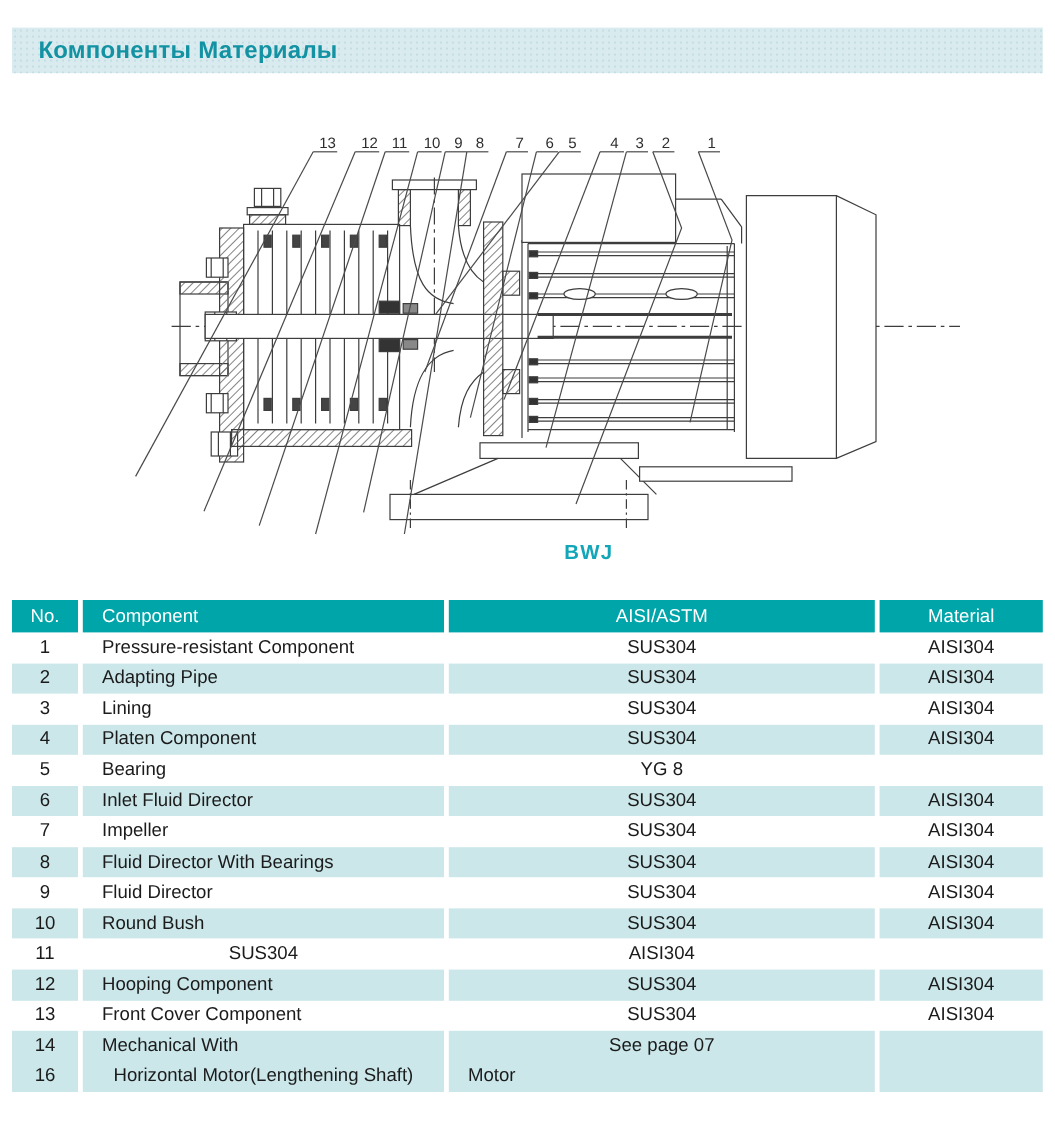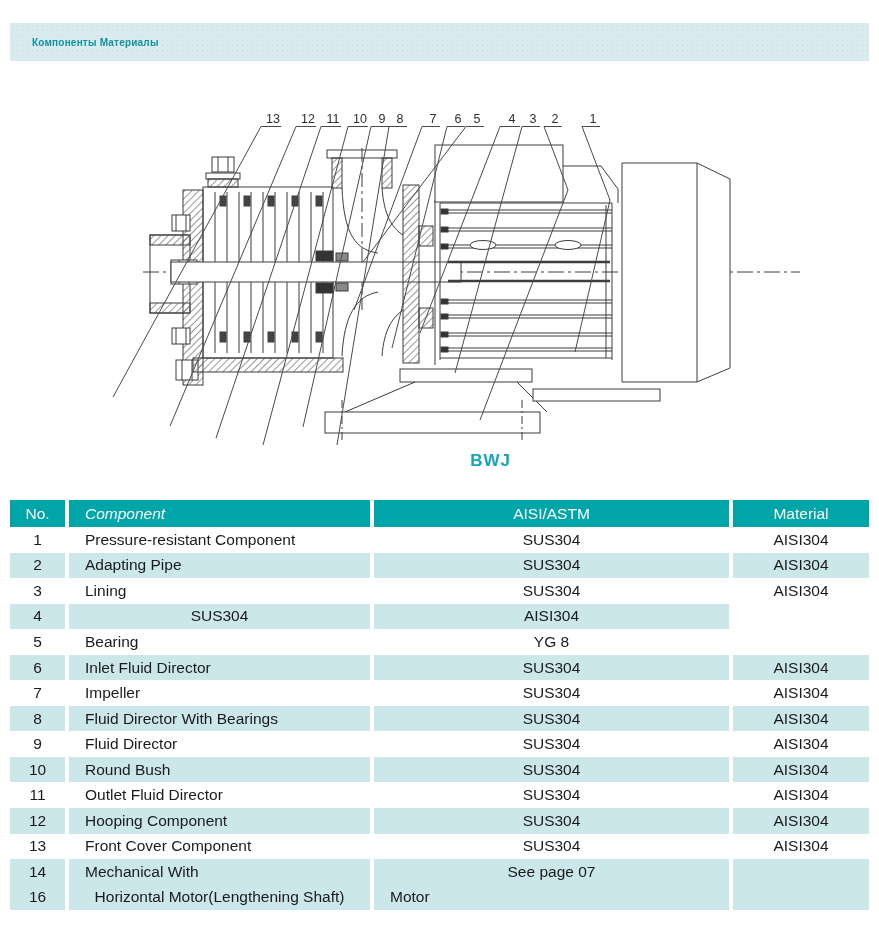--- a/index.html
+++ b/index.html
@@ -3,35 +3,35 @@
 <meta charset="utf-8">
 <style>
   html,body{margin:0;padding:0;background:#ffffff;}
   body{width:879px;height:948px;position:relative;font-family:"Liberation Sans",sans-serif;
        -webkit-font-smoothing:antialiased;}
 
   
   .band{position:absolute;left:10px;top:23px;width:859px;height:38px;background:#d9ebee;
         background-image:radial-gradient(circle,#c3dee3 .8px,transparent .9px);background-size:5px 5px;
         display:flex;align-items:center;}
-  .band-label{padding-left:22px;font-size:10px;font-weight:bold;color:#1292a2;letter-spacing:.2px;}
+  .band-label{padding-left:22px;font-size:20px;font-weight:bold;color:#1292a2;letter-spacing:.2px;}
 
   
   .diagram-svg{position:absolute;left:0;top:0;width:879px;height:448px;}
   .caption{position:absolute;left:431px;top:451px;width:80px;text-align:right;
            font-size:17px;font-weight:bold;color:#12a6b8;letter-spacing:1px;}
 
   
   .tbl{position:absolute;left:10px;top:500px;width:859px;font-size:15.5px;color:#1b1b1b;}
   .tr{display:grid;grid-template-columns:55px 301px 355px 136px;column-gap:4px;height:25.56px;}
   .tr.head{height:27px;font-size:15.5px;color:#ffffff;}
   .td{display:flex;align-items:center;justify-content:center;overflow:hidden;white-space:nowrap;}
   .td.comp{justify-content:flex-start;padding-left:16px;}
   .head .td{background:#00a5a9;}
-  .head .td.comp{font-style:italic;}
+  .head .td.comp{}
   .tr.alt .td{background:#cbe7ea;}
 
   svg line,svg path,svg rect,svg ellipse,svg polyline{shape-rendering:geometricPrecision;}
 </style>
 </head>
 <body>
 
 <div class="band">
   <span class="band-label">Компоненты Материалы</span>
 </div>
@@ -283,20 +283,21 @@
     <div class="td">AISI304</div>
   </div>
   <div class="tr">
     <div class="td">3</div>
     <div class="td comp">Lining</div>
     <div class="td">SUS304</div>
     <div class="td">AISI304</div>
   </div>
   <div class="tr alt">
     <div class="td">4</div>
+    <div class="td comp">Platen Component</div>
     <div class="td">SUS304</div>
     <div class="td">AISI304</div>
   </div>
   <div class="tr">
     <div class="td">5</div>
     <div class="td comp">Bearing</div>
     <div class="td">YG 8</div>
     <div class="td"></div>
   </div>
   <div class="tr alt">
@@ -324,21 +325,20 @@
     <div class="td">AISI304</div>
   </div>
   <div class="tr alt">
     <div class="td">10</div>
     <div class="td comp">Round Bush</div>
     <div class="td">SUS304</div>
     <div class="td">AISI304</div>
   </div>
   <div class="tr">
     <div class="td">11</div>
-    <div class="td comp">Outlet Fluid Director</div>
     <div class="td">SUS304</div>
     <div class="td">AISI304</div>
   </div>
   <div class="tr alt">
     <div class="td">12</div>
     <div class="td comp">Hooping Component</div>
     <div class="td">SUS304</div>
     <div class="td">AISI304</div>
   </div>
   <div class="tr">

